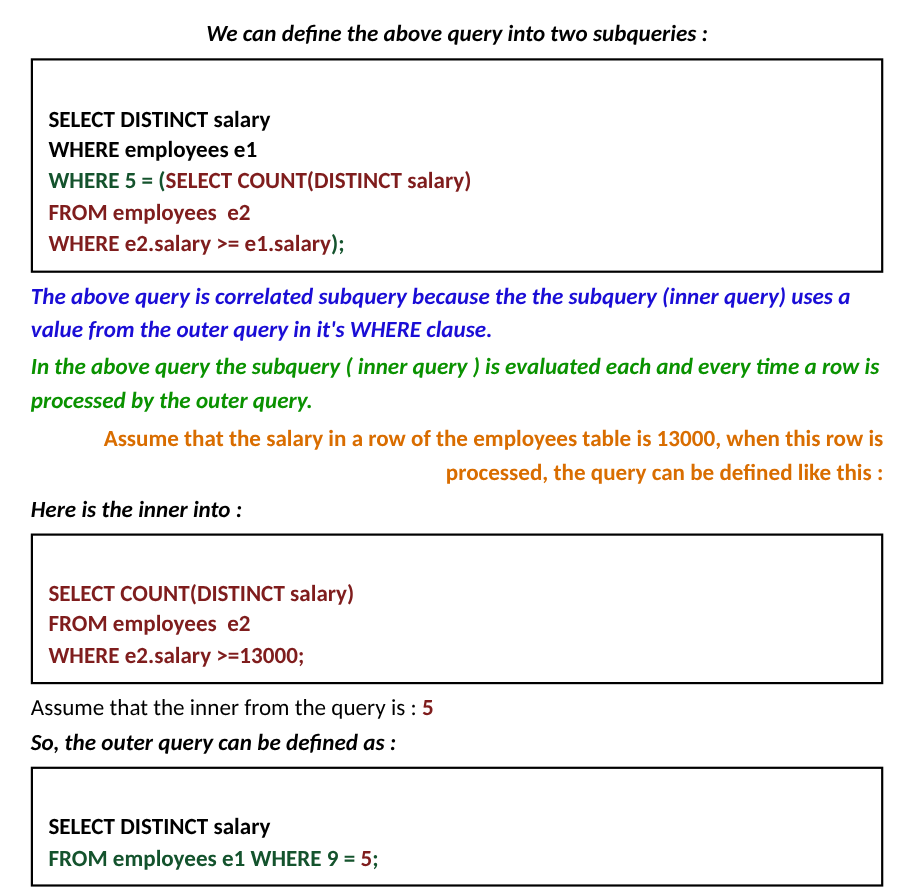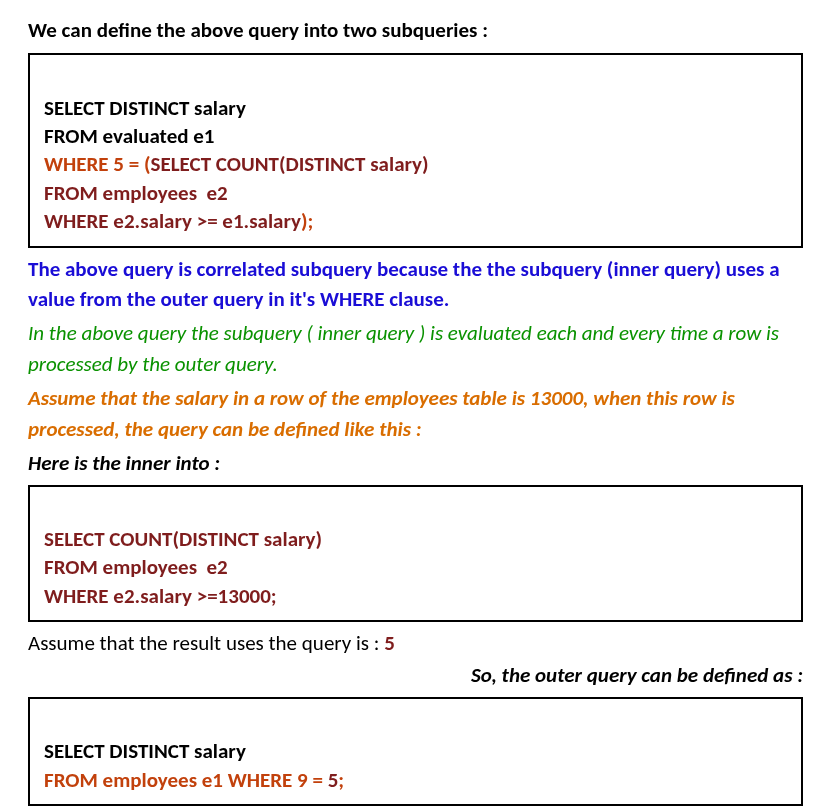--- a/index.html
+++ b/index.html
@@ -10,97 +10,99 @@
     body {
       font-family: "Gill Sans", "Gill Sans MT", "Trebuchet MS", Calibri, sans-serif;
       background: #fff;
       color: #000;
       width: 831px;
       padding: 15px 28px;
       font-size: 21px;
       line-height: 1.45;
     }
     .intro-italic {
+      font-style: italic;
       font-weight: 600;
       margin-bottom: 8px;
+      text-align: center;
     }
     .code-box {
       border: 2.5px solid #000;
       padding: 10px 14px;
       margin: 6px 0;
       font-family: "Gill Sans", "Gill Sans MT", "Trebuchet MS", Calibri, sans-serif;
       font-weight: 600;
       font-size: 21px;
       line-height: 1.35;
       white-space: pre-wrap;
     }
     .blue-note {
       color: #1a0dd6;
+      font-style: italic;
       font-weight: 600;
       margin-top: 6px;
     }
     .green-note {
       color: #0a9200;
       font-style: italic;
-      font-weight: 400;
+      font-weight: 700;
       margin-top: 4px;
     }
     .orange-note {
       color: #d96d00;
-      font-style: italic;
       font-weight: 600;
       margin-top: 4px;
+      text-align: right;
     }
     .black-note {
       font-style: italic;
       font-weight: 600;
       margin-top: 4px;
     }
     .orange {
       color: #7f1d1d;
     }
     .black {
-      color: #c2410c;
+      color: #14532d;
     }
     .plain-line {
       font-weight: 400;
       margin-top: 6px;
       font-size:21px;
     }
     .italic-plain {
       font-style: italic;
       font-weight: 600;
       margin-top: 2px;
-      text-align: right;
     }
   </style>
 </head>
 <body>
 
 <div class="intro-italic">We can define the above query into two subqueries :</div>
 
 <div class="code-box">
 <span>SELECT DISTINCT salary</span>
-<span>FROM evaluated e1</span>
+<span>WHERE employees e1</span>
 <span class="black">WHERE 5 = (</span><span class="orange">SELECT COUNT(DISTINCT salary)</span>
 <span class="orange">FROM employees  e2</span>
 <span class="orange">WHERE e2.salary &gt;= e1.salary</span><span class="black">);</span></div>
 
 <div class="blue-note">The above query is correlated subquery because the the subquery (inner query) uses a value from the outer query in it's WHERE clause.</div>
 
 <div class="green-note">In the above query the subquery ( inner query ) is evaluated each and every time a row is processed by the outer query.</div>
 
 <div class="orange-note">Assume that the salary in a row of the employees table is 13000, when this row is processed, the query can be defined  like this :</div>
 
 <div class="black-note">Here is the inner into :</div>
 
 <div class="code-box">
 <span class="orange">SELECT COUNT(DISTINCT salary)</span>
 <span class="orange">FROM employees  e2</span>
 <span class="orange">WHERE e2.salary &gt;=13000;</span></div>
 
-<div class="plain-line"><span>Assume that the result uses the query is : </span><span class="orange" style="font-weight:600">5</span></div>
+<div class="plain-line"><span>Assume that the inner from the query is : </span><span class="orange" style="font-weight:600">5</span></div>
 
 <div class="italic-plain">So, the outer query can be defined as :</div>
 
 <div class="code-box">
 <span>SELECT DISTINCT salary</span>
 <span class="black">FROM employees e1 WHERE 9 = </span><span class="orange">5</span><span class="black">;</span></div>
 
 </body></html>

